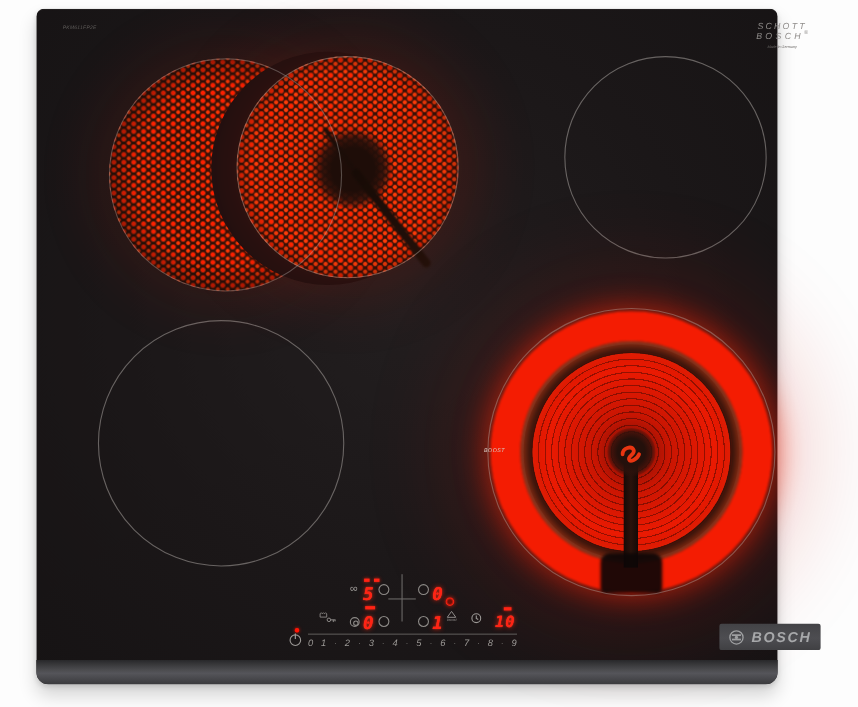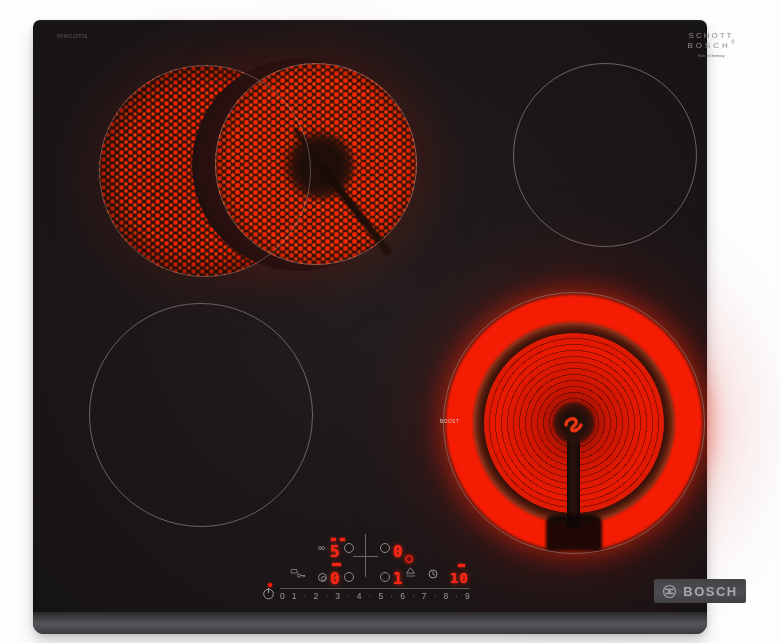--- a/index.html
+++ b/index.html
@@ -1,25 +1,25 @@
 <!DOCTYPE html>
 <html><head>
 <meta charset="utf-8">
 <style>
   * { margin:0; padding:0; box-sizing:border-box; }
   html,body { width:780px; height:643px; background:#fff; overflow:hidden;
               font-family:"Liberation Sans", sans-serif; }
   .stage { position:relative; width:780px; height:643px; background:#fdfdfd; }
 
   
-  .hob { position:absolute; left:33px; top:20px; width:674px; height:614px;
+  .hob { position:absolute; left:33px; top:8px; width:674px; height:614px;
          background:radial-gradient(ellipse at 50% 45%, #221e1f 0%, #1b1718 55%, #161314 100%);
          border-radius:7px 7px 11px 11px;
          box-shadow:0 10px 16px rgba(0,0,0,.16), 0 2px 5px rgba(0,0,0,.12);
-         border-top:1px solid rgba(255,255,255,.05); }
+         border-top:1px solid rgba(255,255,255,.05);font-style:italic; }
   .front-trim { position:absolute; left:0; bottom:0; width:100%; height:22px;
          background:linear-gradient(180deg,#28282a 0%, #4b4b4e 40%, #55555a 55%, #3a3a3d 100%);
          border-radius:0 0 11px 11px; }
 
   
   .model { position:absolute; left:24px; top:13px; color:#5e5b59; font-size:8px;
            transform:scale(.56); transform-origin:left top; letter-spacing:.5px; }
   .schott { position:absolute; left:645px; top:10px; width:66px; text-align:center;
             color:#8f8c8a; line-height:1.15; }
   .schott .l1 { font-size:8px; letter-spacing:2px; }

